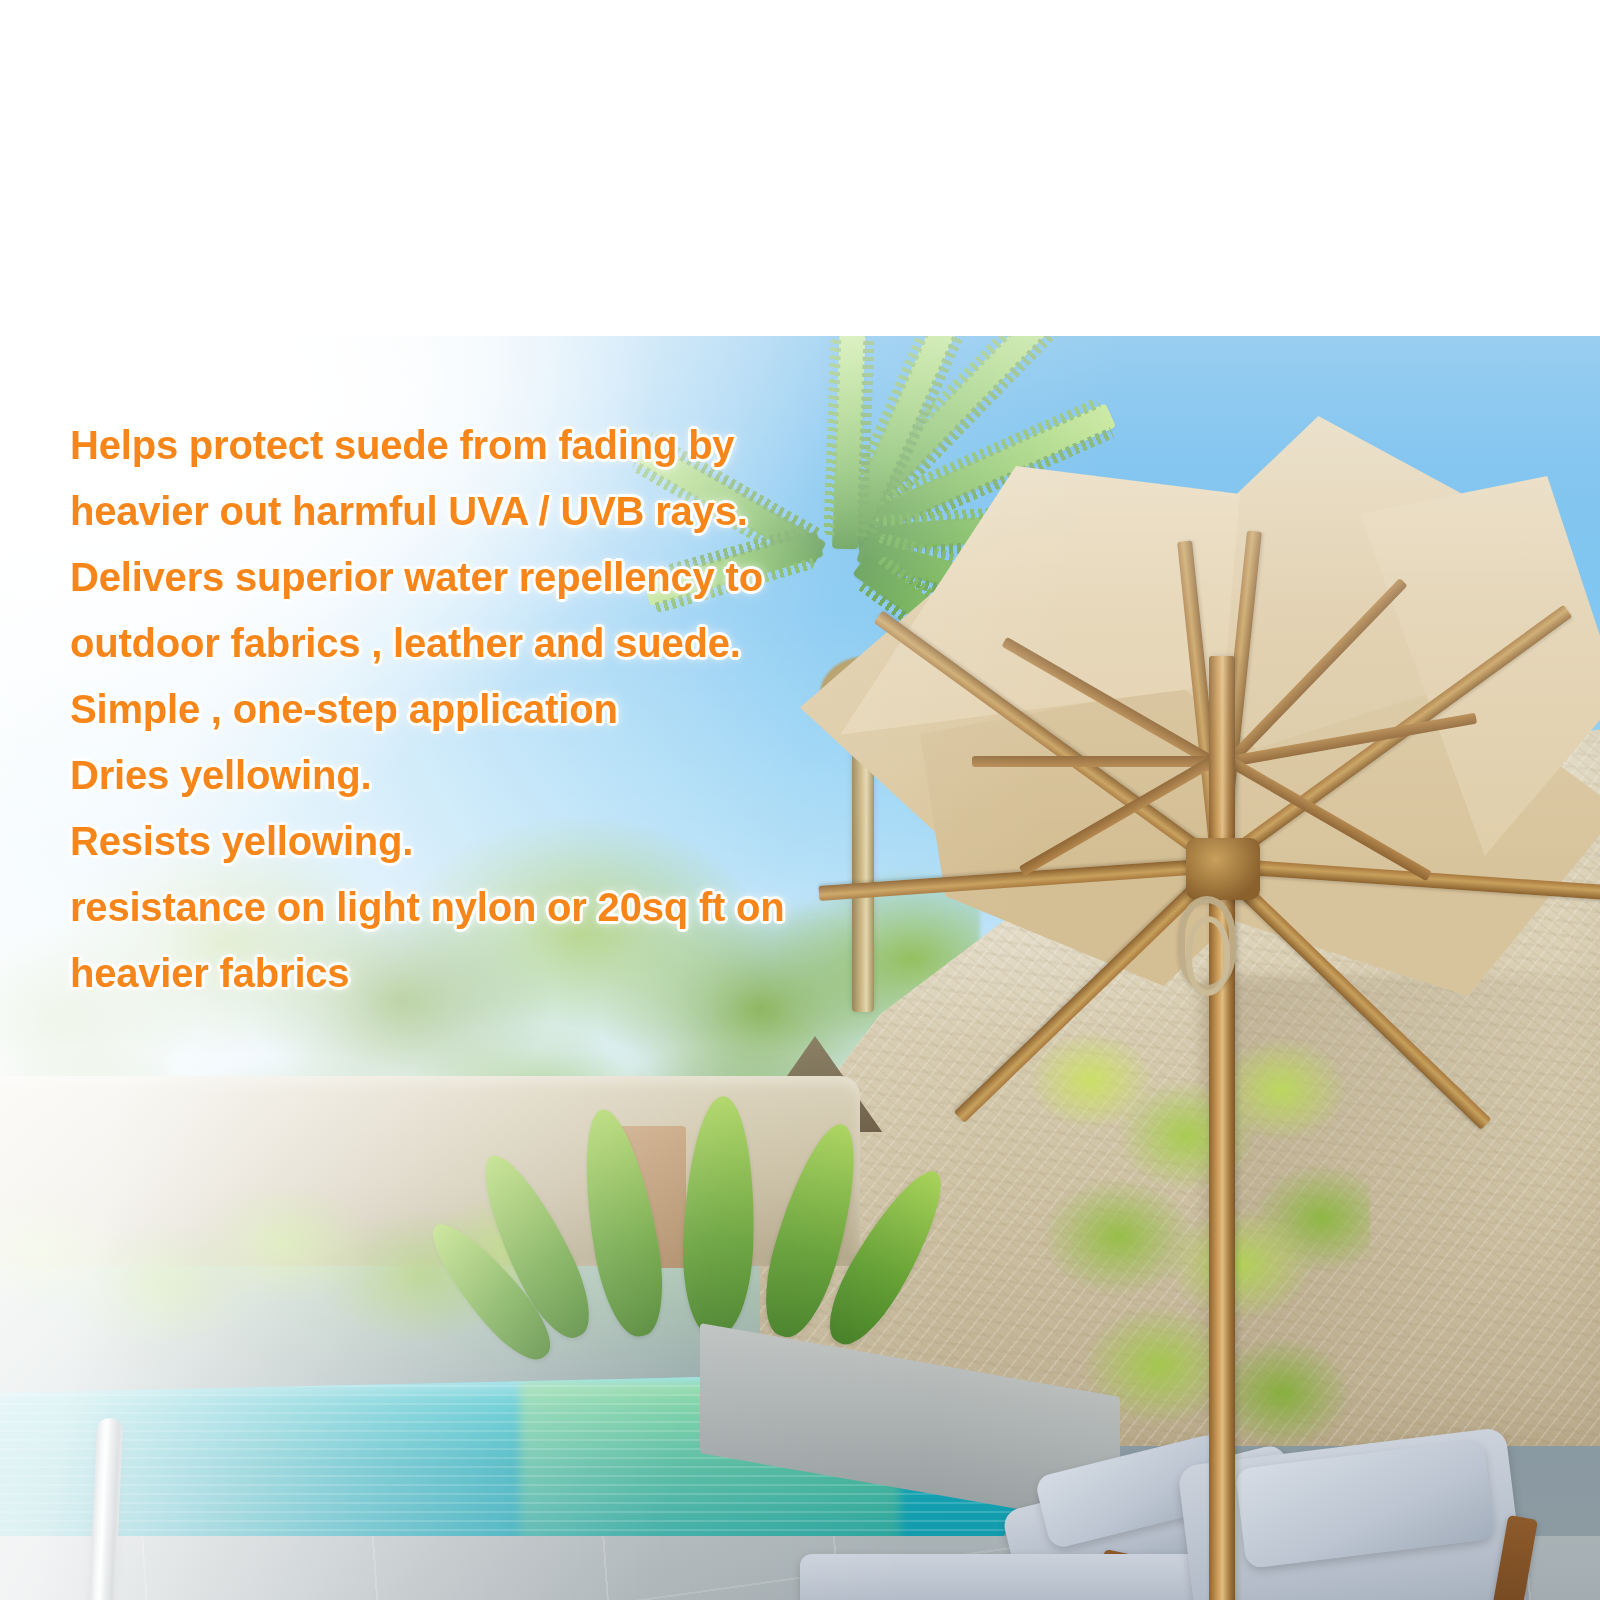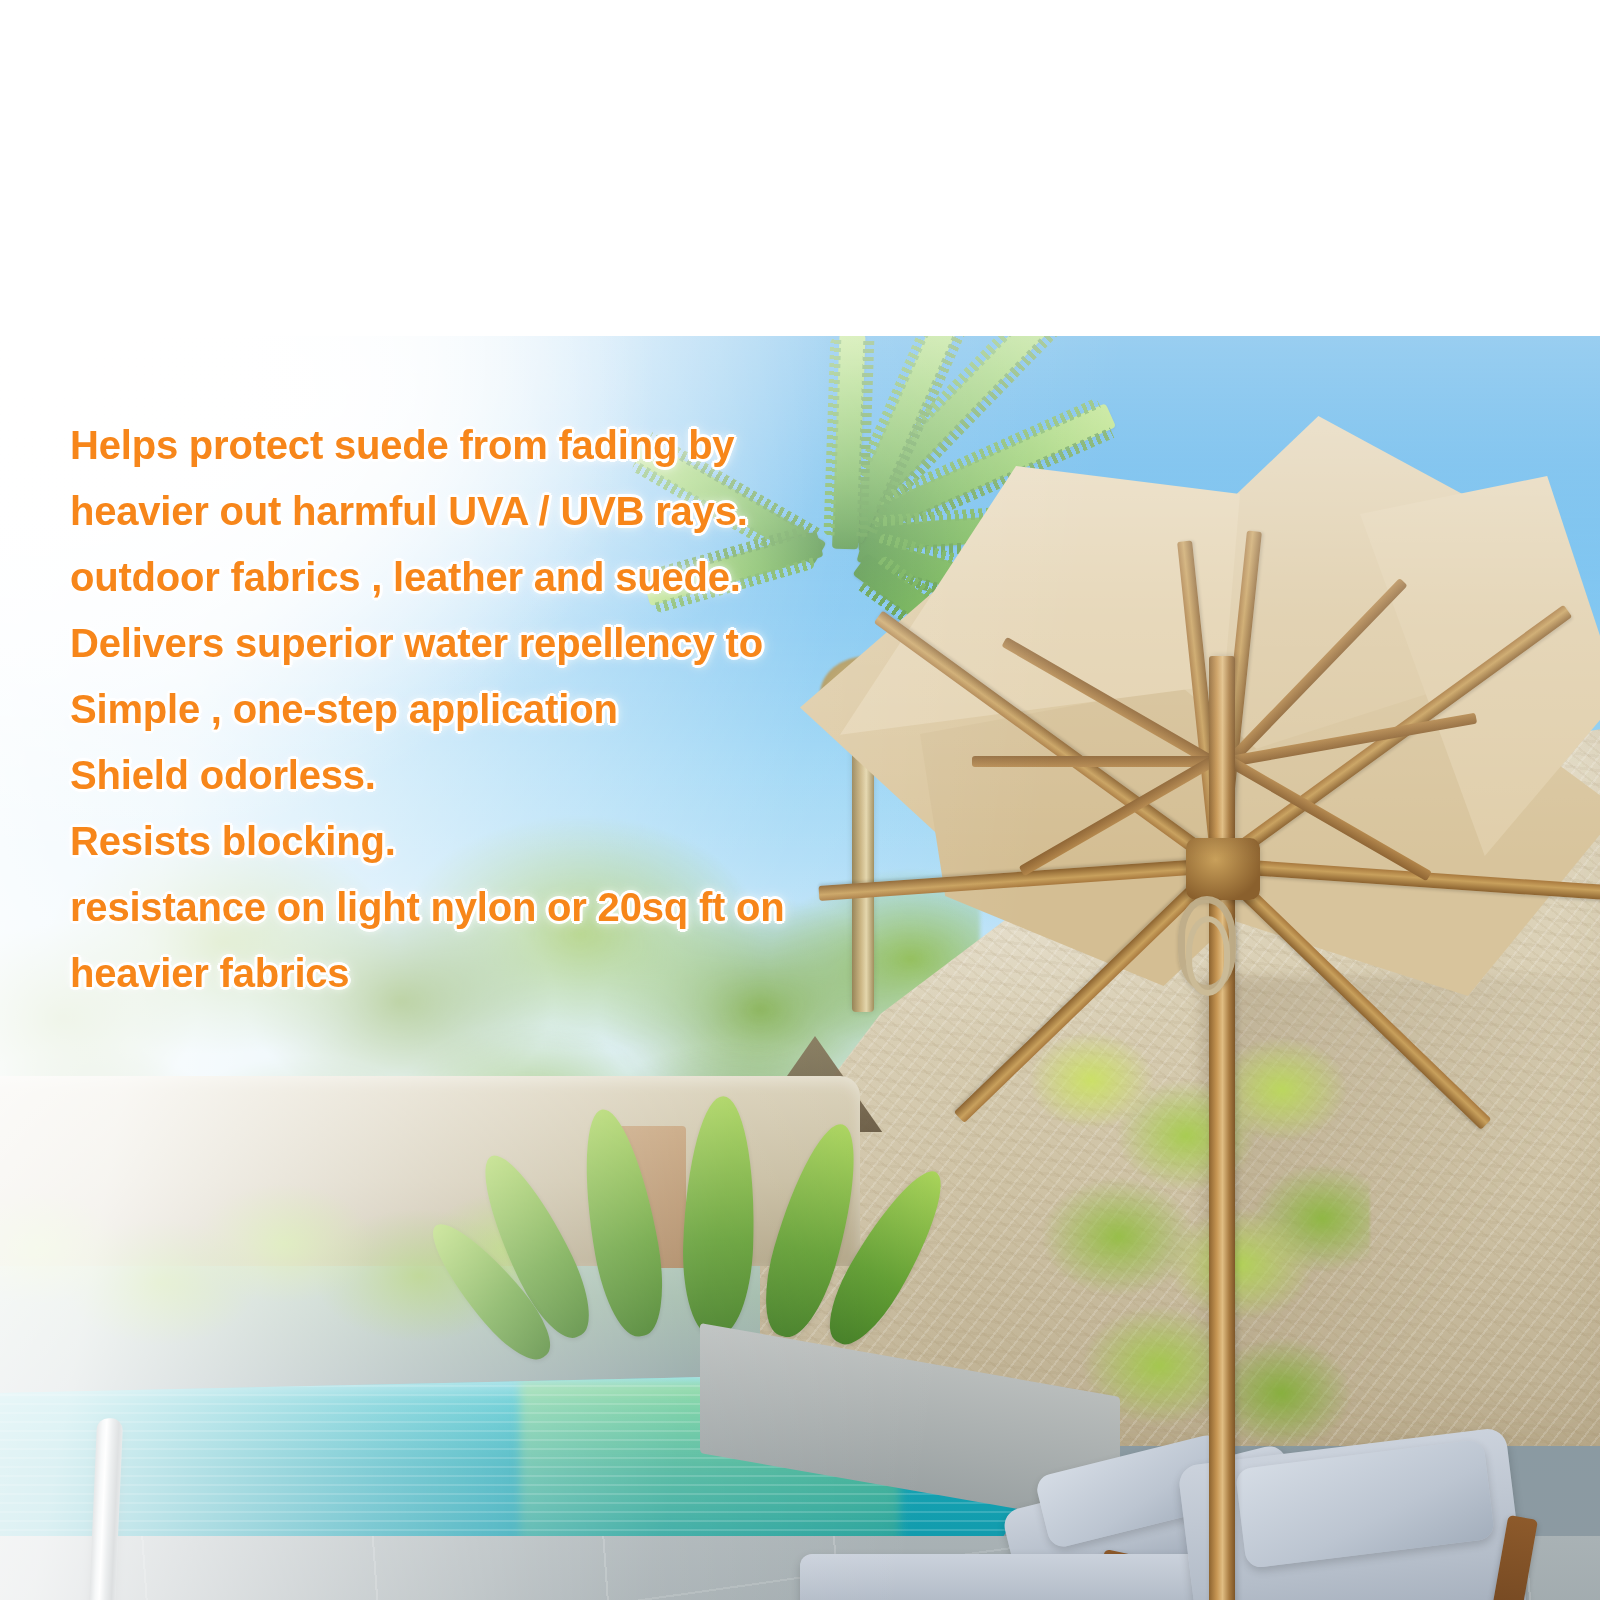--- a/index.html
+++ b/index.html
@@ -514,22 +514,22 @@
       <div class="rope"></div>
       <div class="rope2"></div>
     </div>
 
     <div class="wash"></div>
   </div>
 
   <div class="copy">
     <div class="copy-line">Helps protect suede from fading by</div>
     <div class="copy-line">heavier out harmful UVA / UVB rays.</div>
+    <div class="copy-line">Delivers superior water repellency to</div>
     <div class="copy-line">outdoor fabrics , leather and suede.</div>
-    <div class="copy-line">Delivers superior water repellency to</div>
     <div class="copy-line">Simple , one-step application</div>
-    <div class="copy-line">Shield odorless.</div>
-    <div class="copy-line">Resists blocking.</div>
+    <div class="copy-line">Dries yellowing.</div>
+    <div class="copy-line">Resists yellowing.</div>
     <div class="copy-line">resistance on light nylon or 20sq ft on</div>
     <div class="copy-line">heavier fabrics</div>
   </div>
 
 </div>
 
 </body></html>

